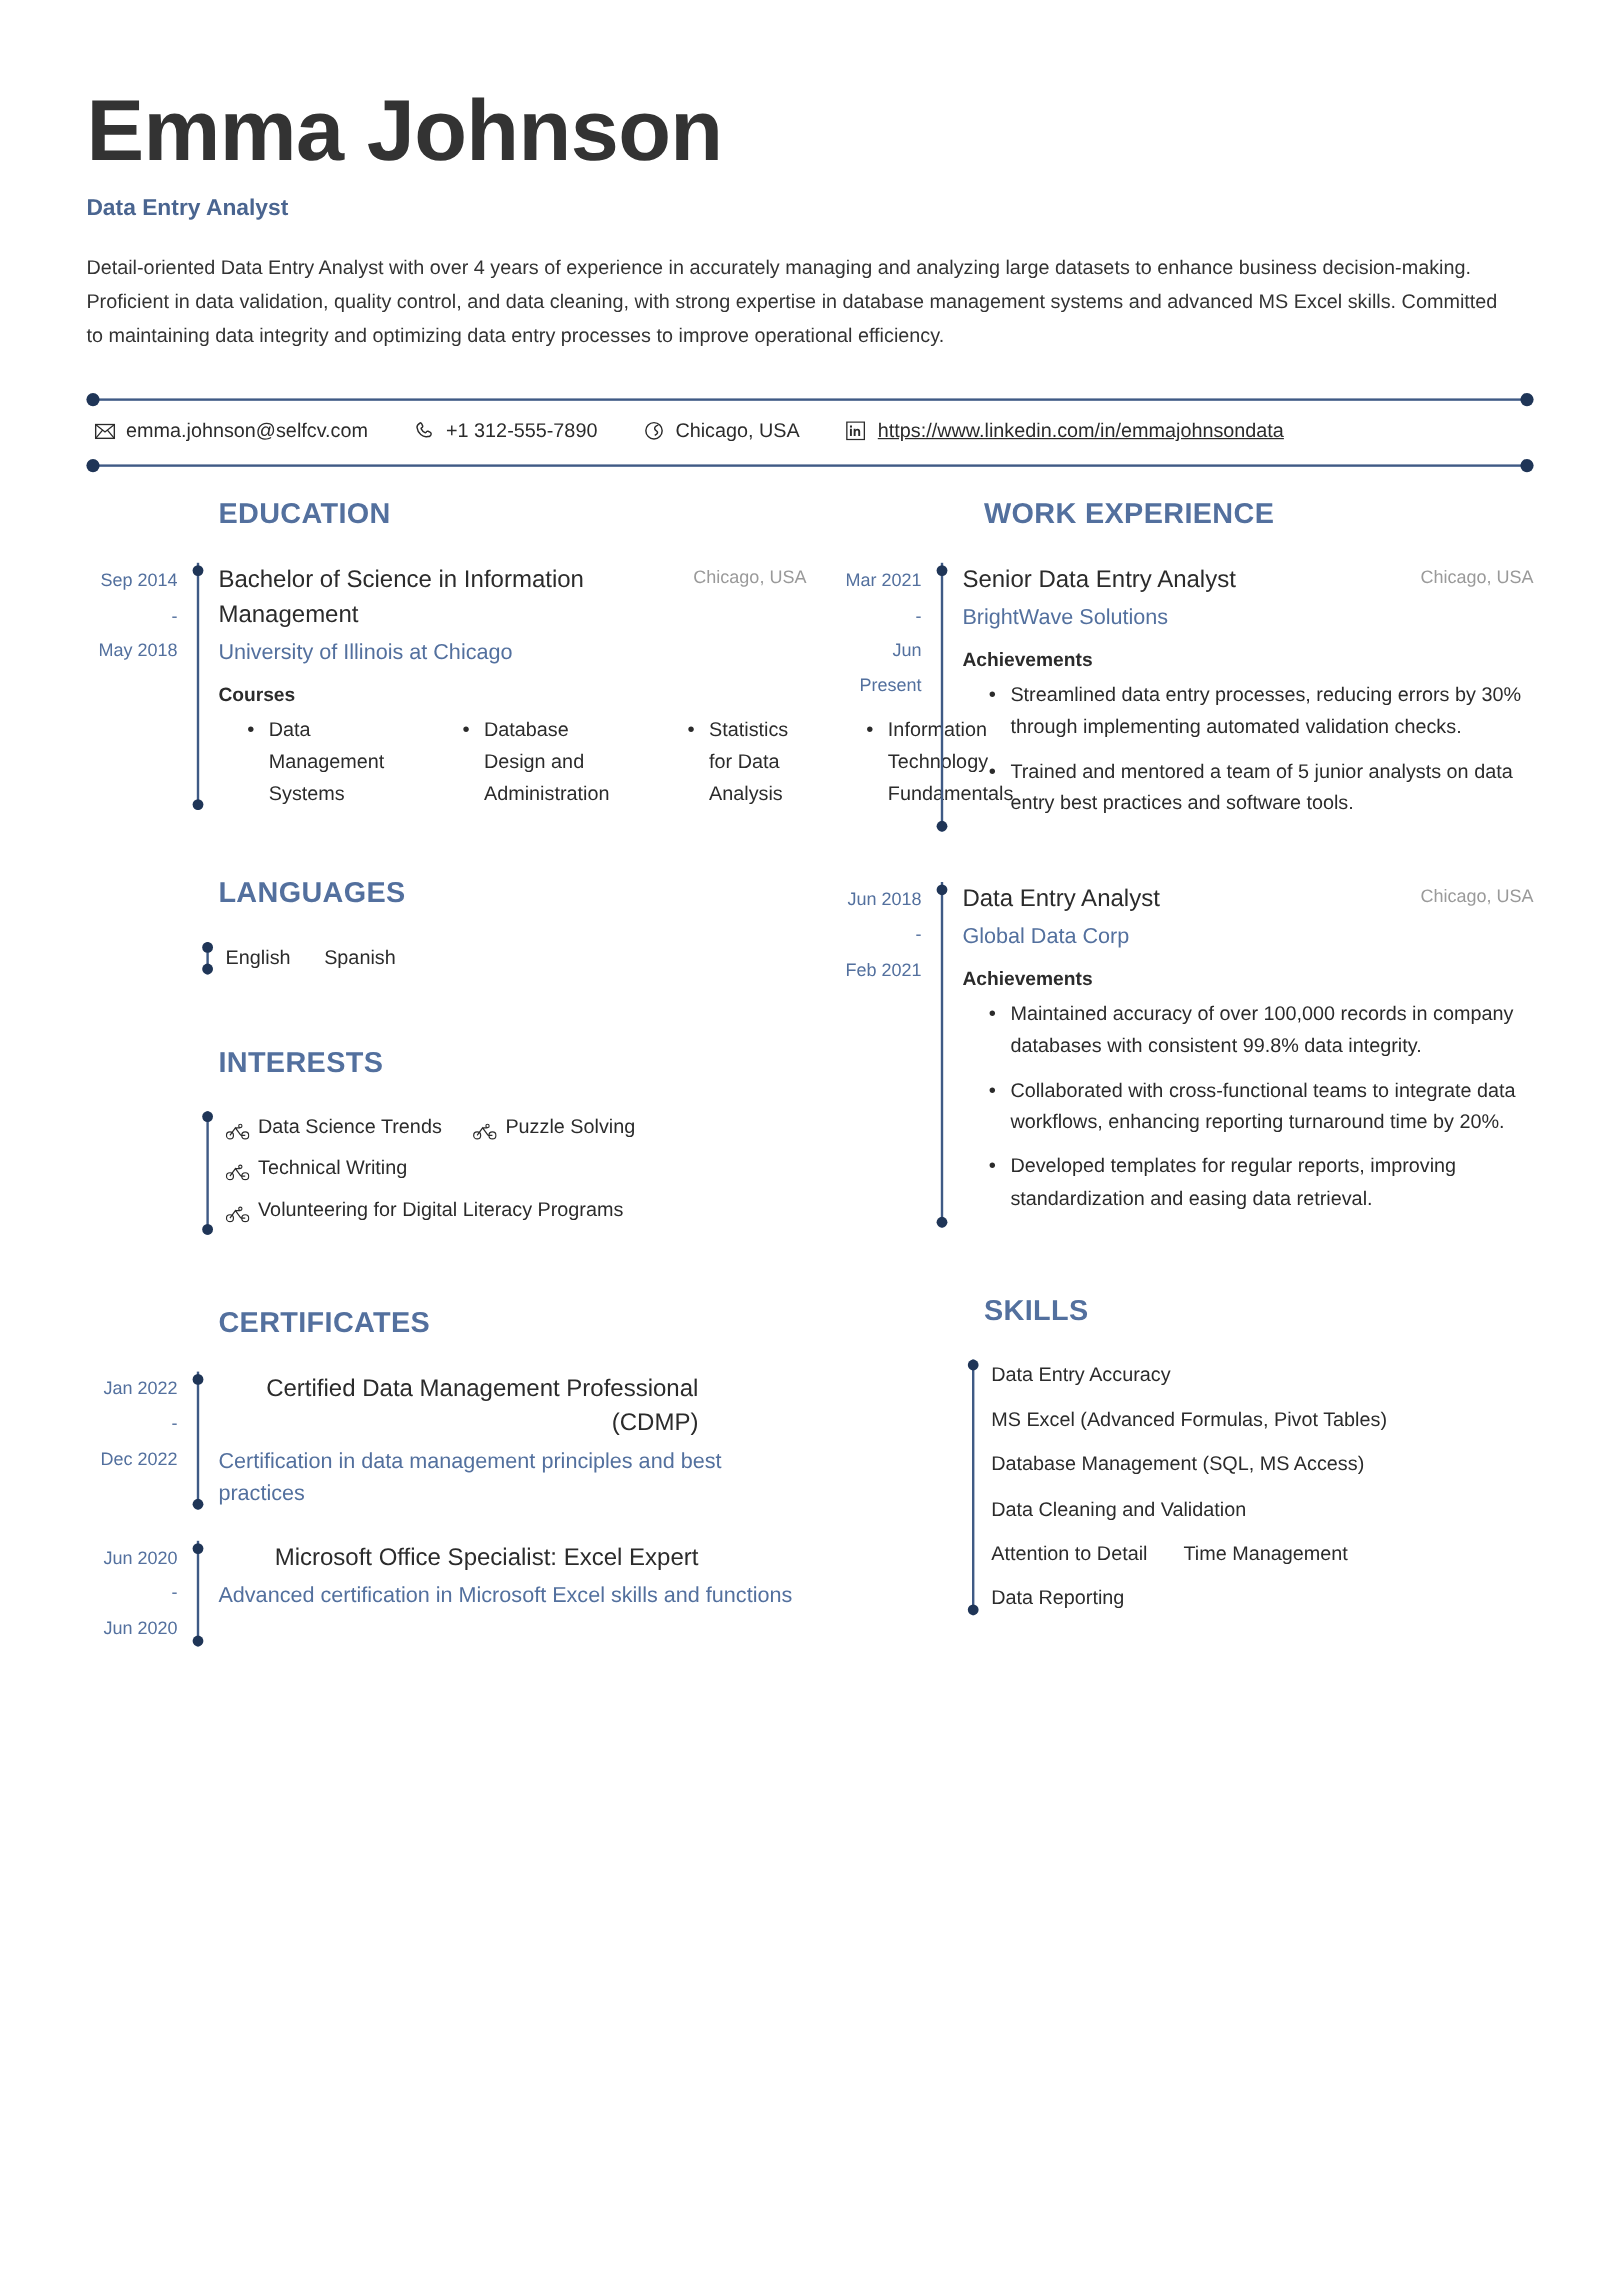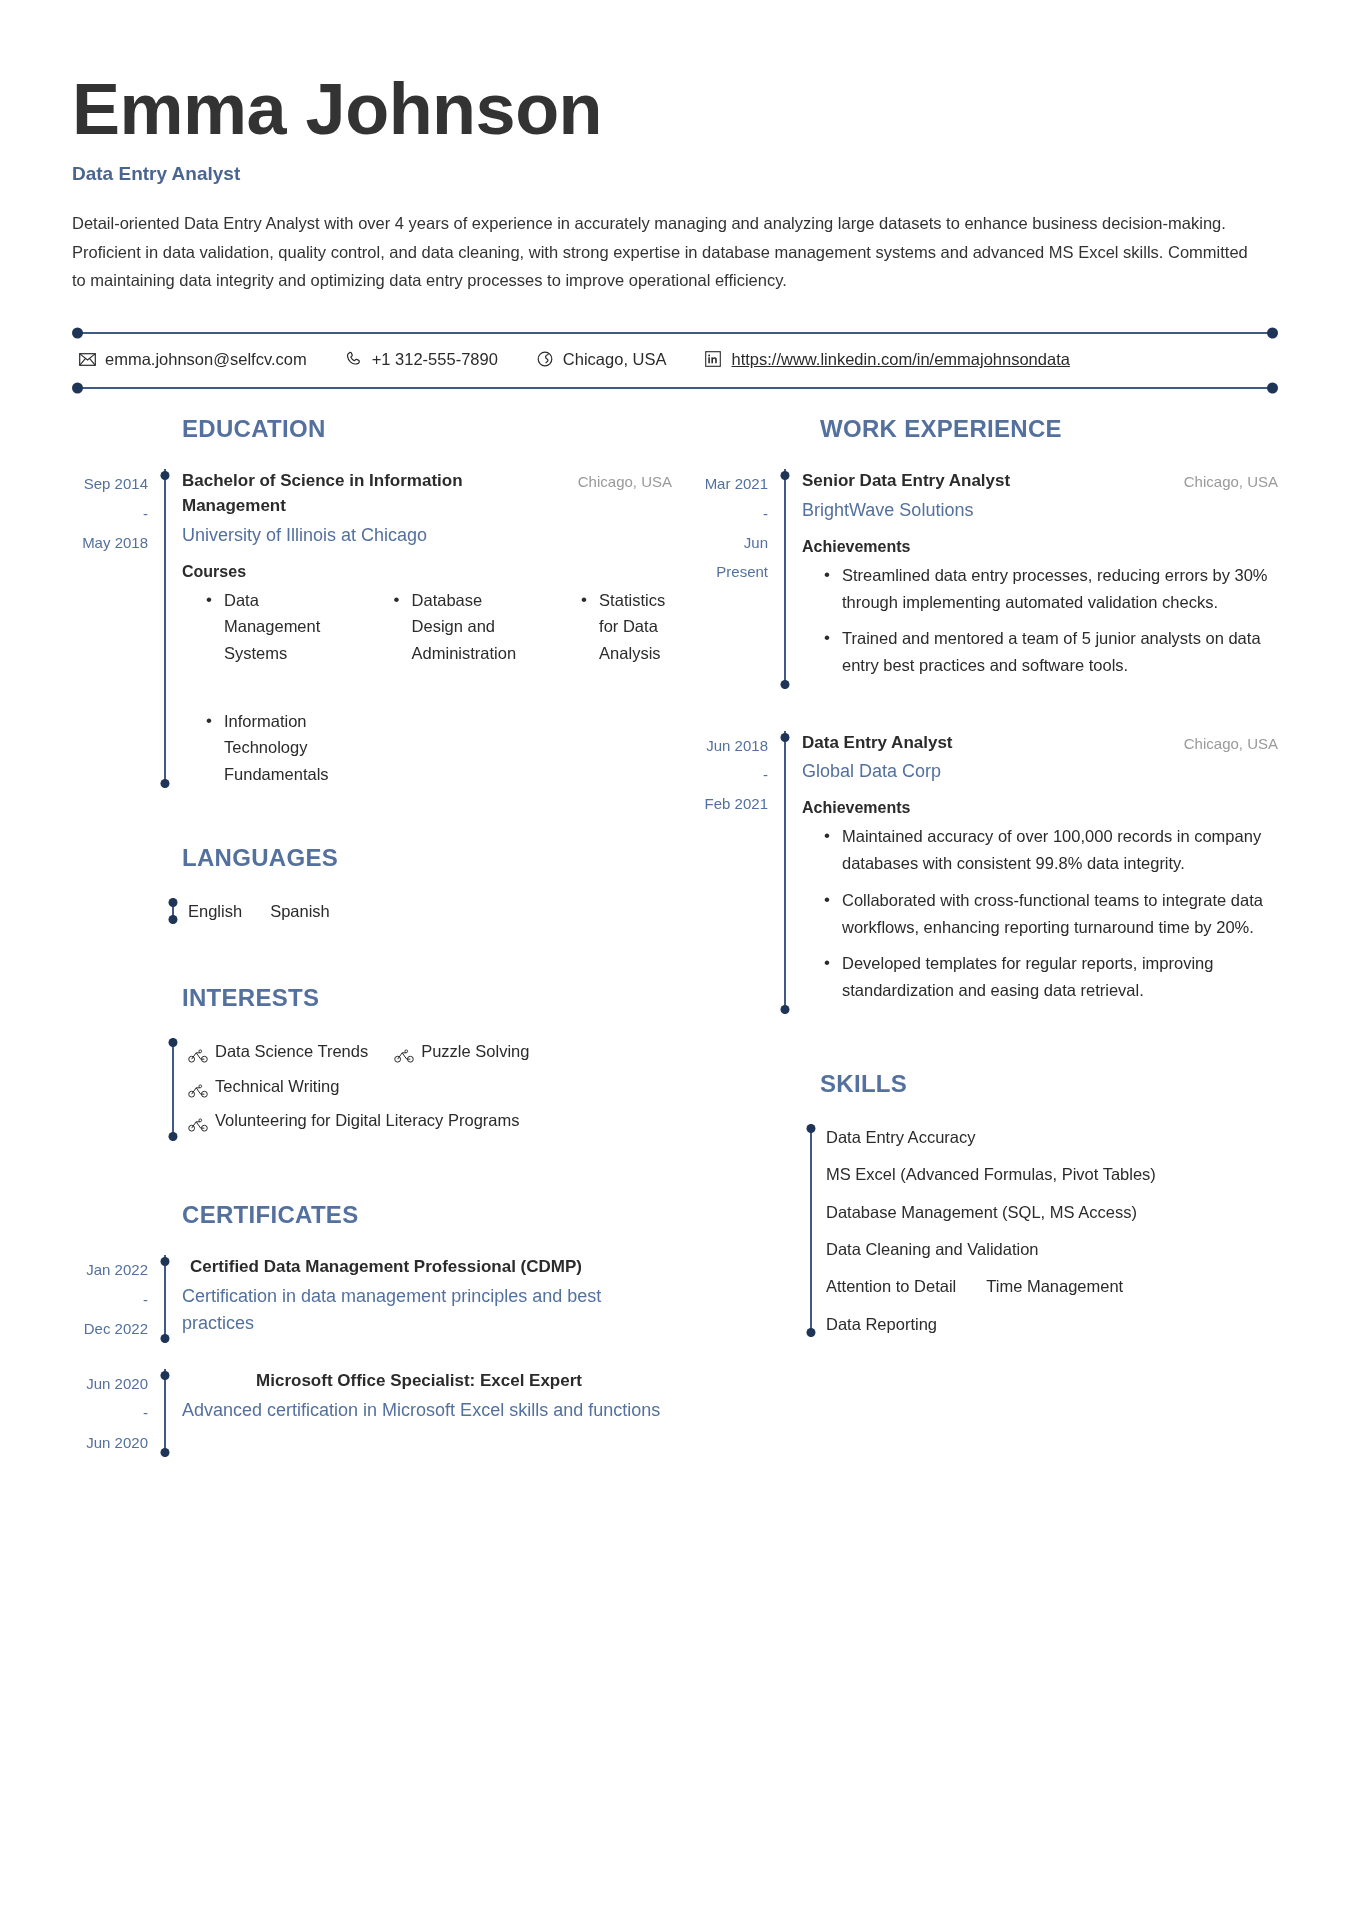--- a/index.html
+++ b/index.html
@@ -101,22 +101,22 @@
     content: ""; position: absolute; left: 50%;
     width: 9px; height: 9px; border-radius: 50%;
     background: #1f3557; transform: translateX(-50%);
   }
   .tl-line::before { top: 2px; }
   .tl-line::after { bottom: 0px; }
   .tl-body { flex: 1 1 auto; min-width: 0; }
 
   .entry-head { display: flex; justify-content: space-between; align-items: flex-start; gap: 14px; }
   .entry-title {
-    font-size: 17px;
-    font-weight: 700;
+    font-size: 20px;
+    font-weight: 400;
     color: #2b2b2b;
     line-height: 1.45;
     max-width: 330px;
   }
   .entry-title.wide { max-width: 400px; text-align: right; }
   .entry-loc {
     font-size: 15px;
     color: #9a9a9a;
     white-space: nowrap;
     padding-top: 4px;
@@ -145,21 +145,21 @@
   }
   .bullets li::before {
     content: "•";
     position: absolute; left: 22px; top: -1px;
     font-size: 17px; color: #2b2b2b;
   }
 
   
   .courses {
     display: grid;
-    grid-template-columns: 1fr 1fr 1fr;
+    grid-template-columns: 1fr 1fr 1fr 1fr;
     column-gap: 14px;
     row-gap: 14px;
     margin-top: 4px;
     gap: 41px;
   }
   .course {
     position: relative;
     padding-left: 42px;
     font-size: 16.5px;
     line-height: 1.62;

